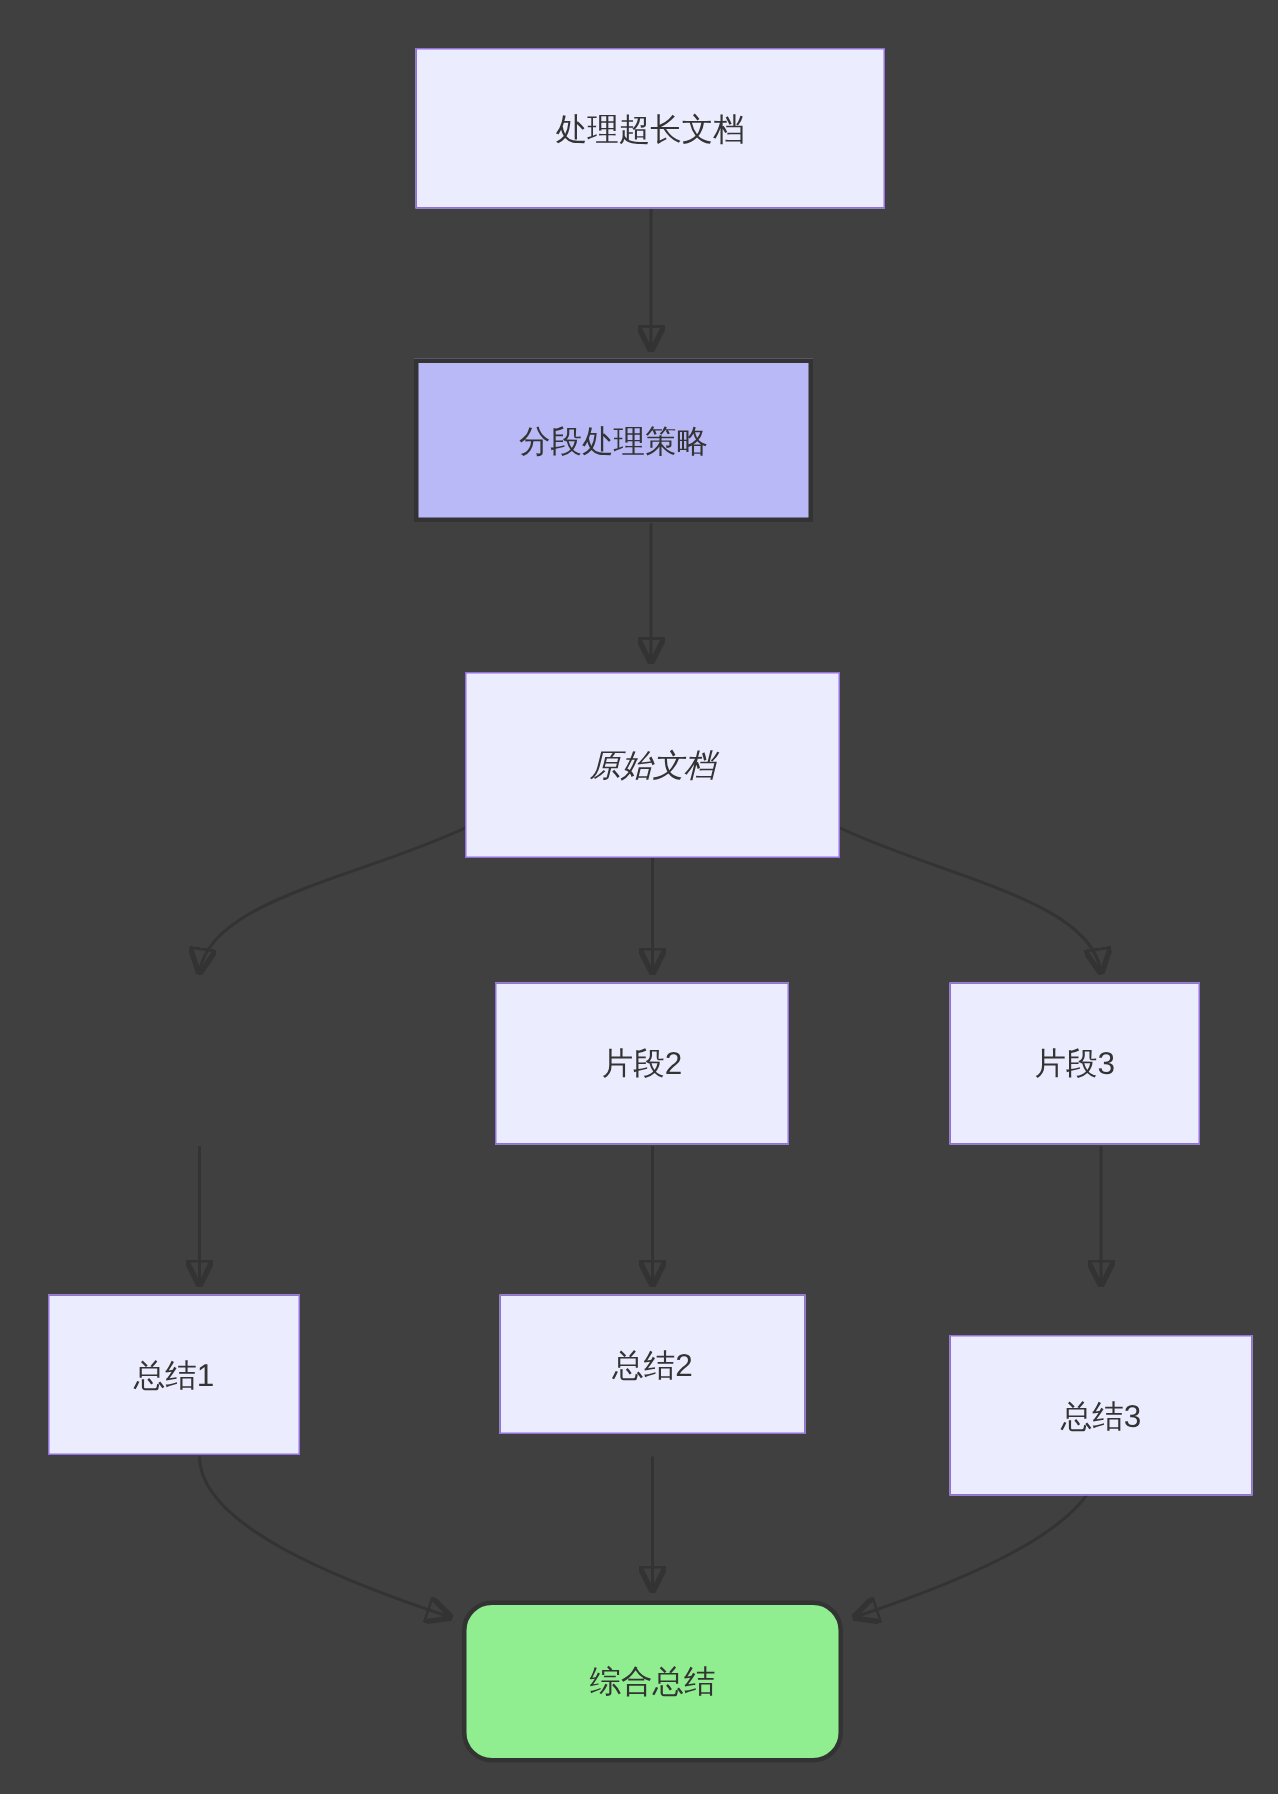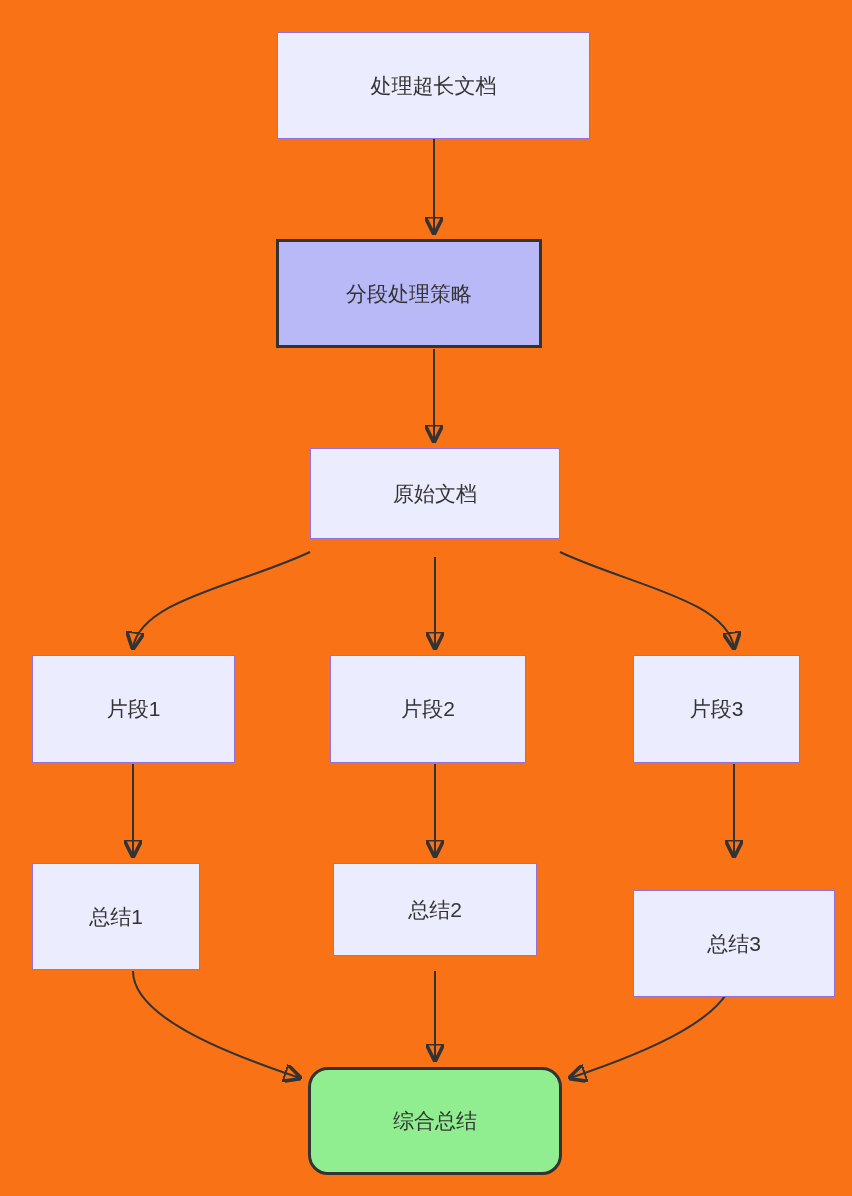--- a/index.html
+++ b/index.html
@@ -1,21 +1,21 @@
 <!DOCTYPE html>
 <html><head>
 <meta charset="utf-8">
 <style>
   * { margin: 0; padding: 0; box-sizing: border-box; }
   html, body { background: #ffffff; }
   .canvas {
     position: relative;
     width: 852px;
     height: 1196px;
-    background: #f97316;
+    background: #404040;
     font-family: "Liberation Sans", "DejaVu Sans", sans-serif;
     overflow: hidden;
   }
   .edges {
     position: absolute;
     left: 0; top: 0;
     width: 852px; height: 1196px;
     pointer-events: none;
   }
   .edges path {
@@ -68,27 +68,24 @@
   </svg>
 
   <div class="node" style="left:277px; top:32px; width:313px; height:107px;">
     <span>处理超长文档</span>
   </div>
 
   <div class="node emphasis" style="left:276px; top:239px; width:266px; height:109px;">
     <span>分段处理策略</span>
   </div>
 
-  <div class="node" style="left:310px; top:448px; width:250px; height:91px;">
+  <div class="node" style="left:310px; top:448px; width:250px; height:124px;font-style:italic;">
     <span>原始文档</span>
   </div>
 
-  <div class="node" style="left:32px; top:655px; width:203px; height:108px;">
-    <span>片段1</span>
-  </div>
 
   <div class="node" style="left:330px; top:655px; width:196px; height:108px;">
     <span>片段2</span>
   </div>
 
   <div class="node" style="left:633px; top:655px; width:167px; height:108px;">
     <span>片段3</span>
   </div>
 
   <div class="node" style="left:32px; top:863px; width:168px; height:107px;">

